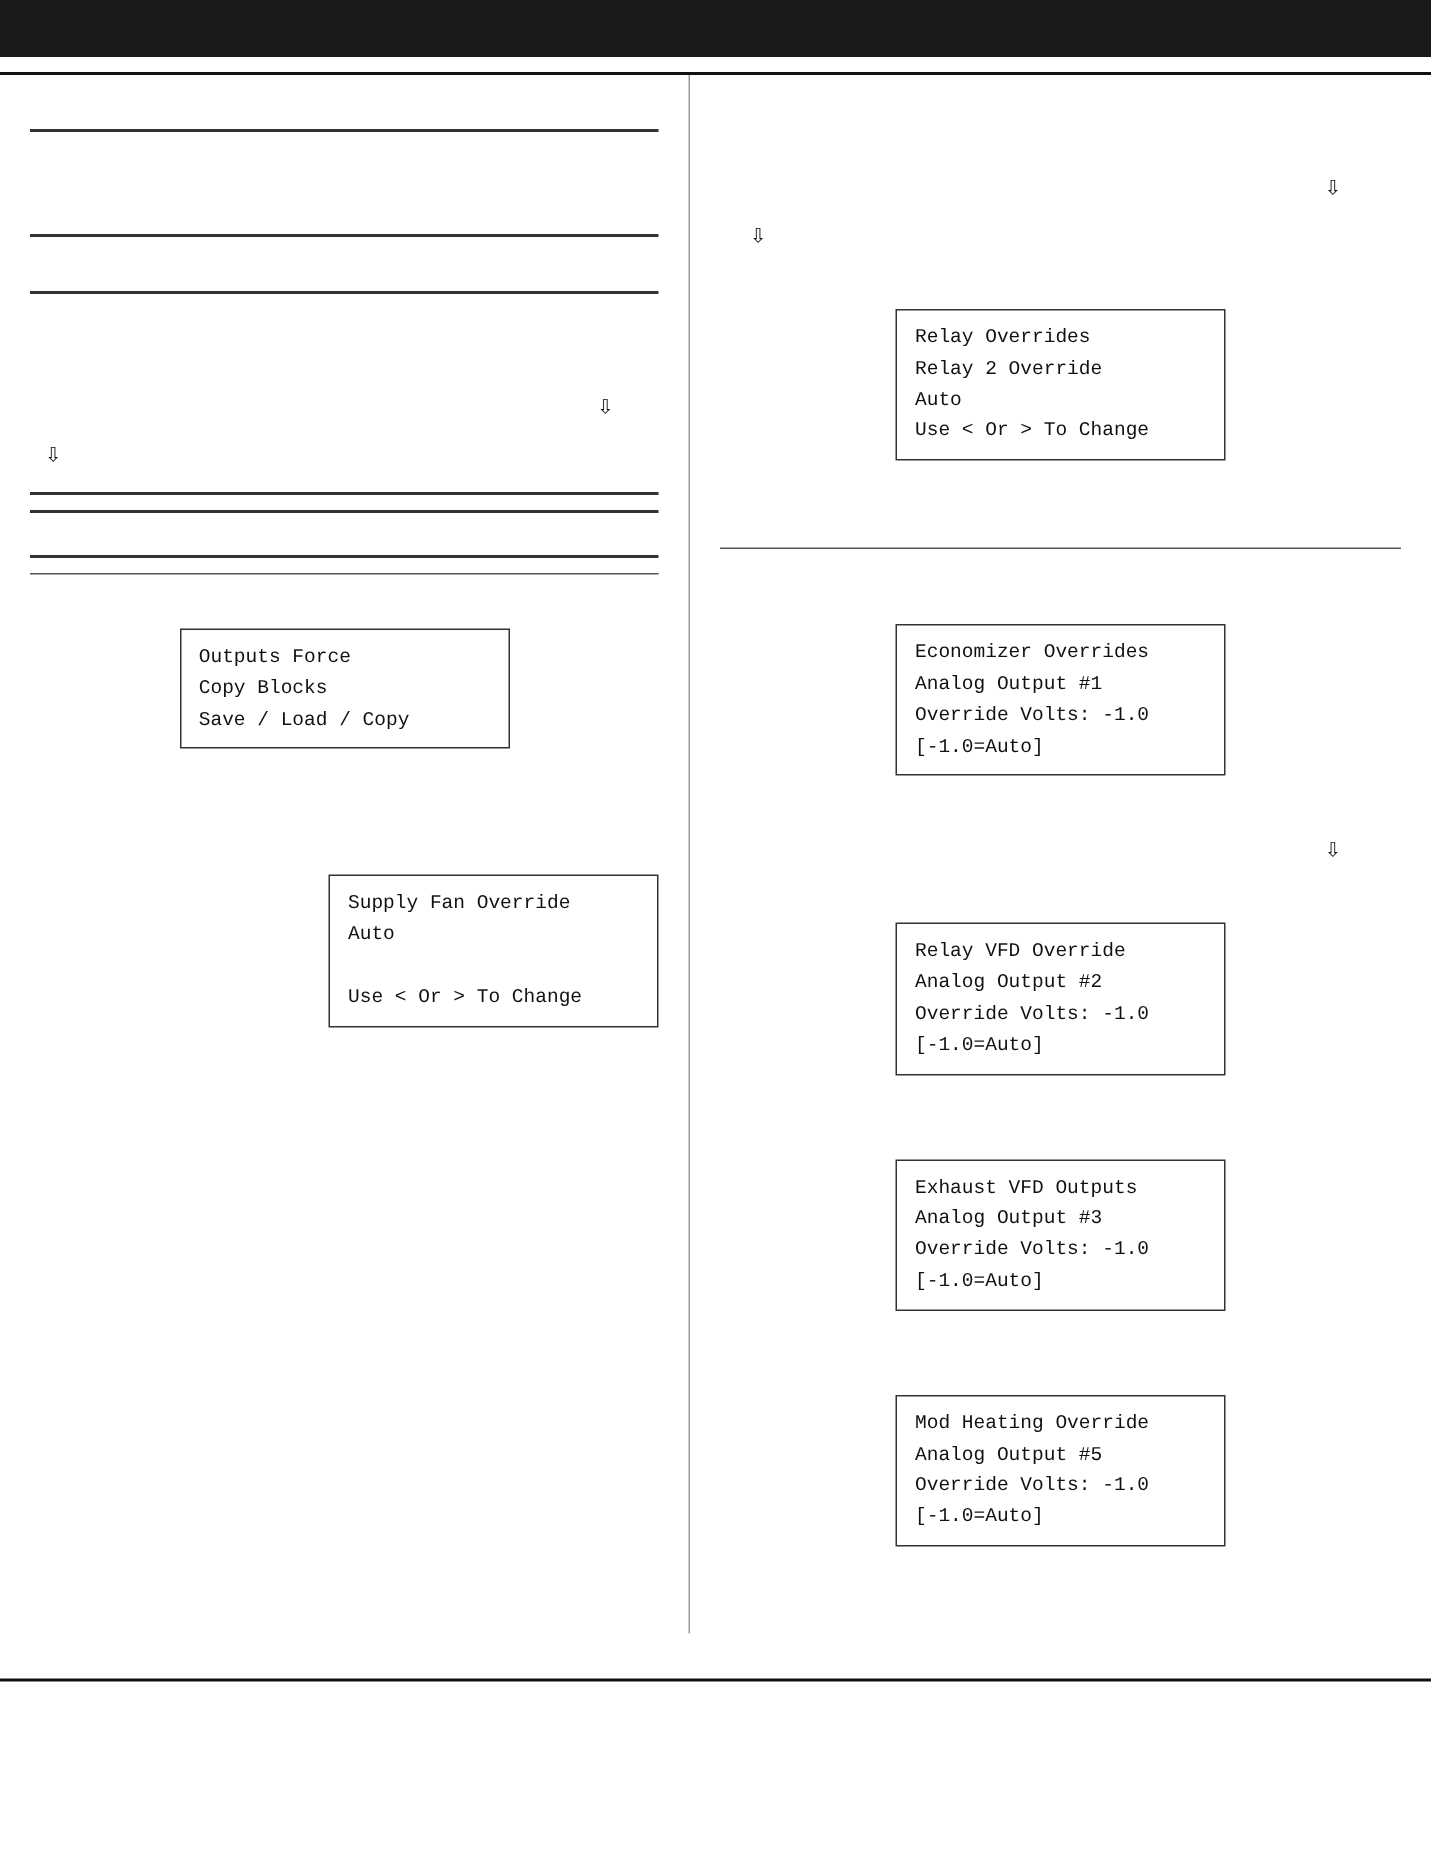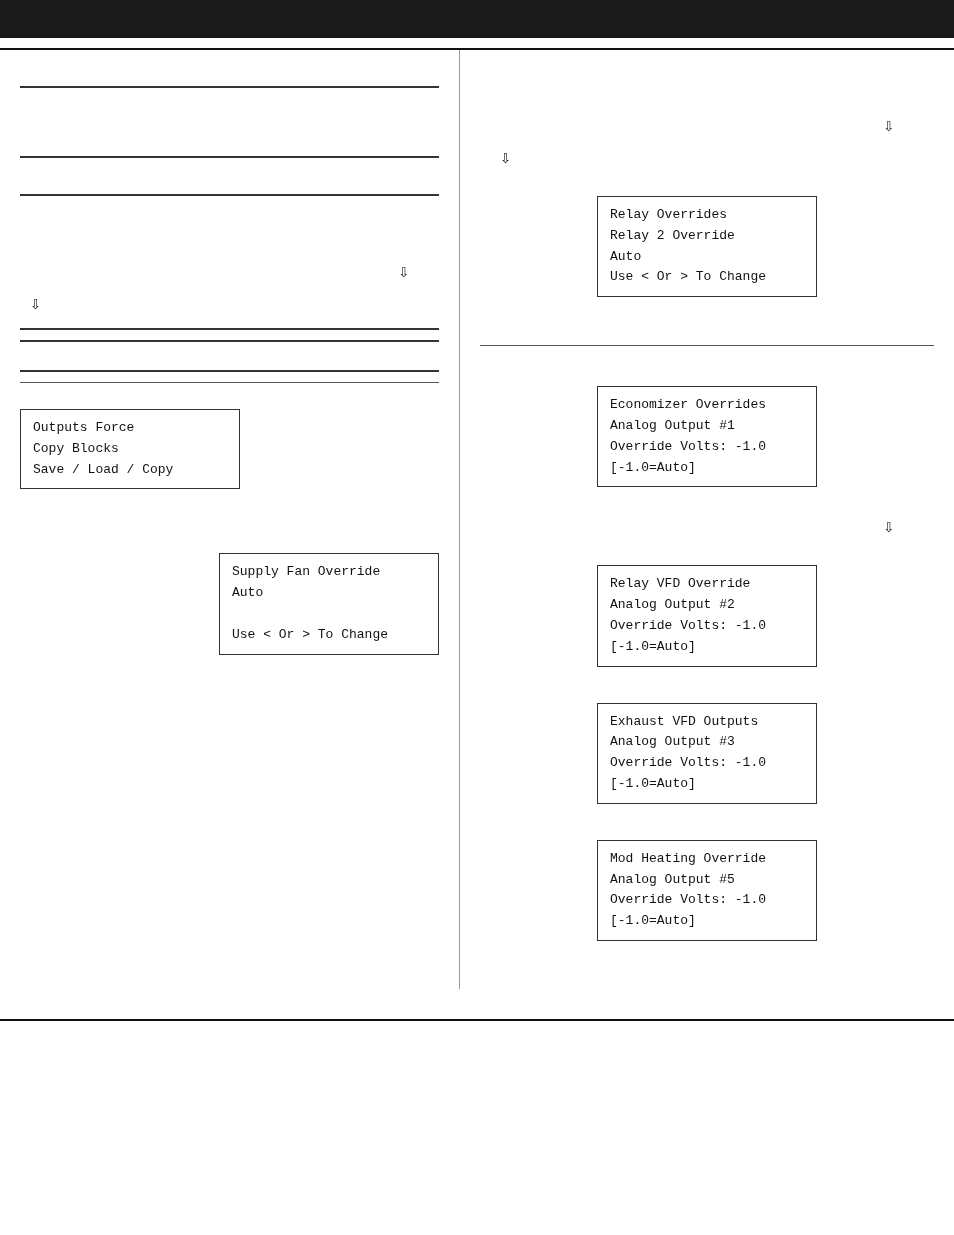--- a/index.html
+++ b/index.html
@@ -79,21 +79,21 @@
     }
 
     
     .info-box {
       border: 1.5px solid #333;
       padding: 8px 12px;
       display: inline-block;
       font-family: 'Courier New', Courier, monospace;
       font-size: 13px;
       line-height: 1.6;
-      margin: 8px 0;
+      margin: 18px 0;
       min-width: 200px;
     }
 
     .left-col .info-box {
       min-width: 220px;
     }
 
     .right-col .info-box {
       min-width: 220px;
     }
@@ -164,21 +164,21 @@
     </div>
 
     <hr class="section-rule">
     <hr class="section-rule">
     <div class="spacer-sm"></div>
     <hr class="section-rule">
     <hr class="section-rule-single">
 
     <div class="spacer-sm"></div>
 
-    <div style="display:flex; ">
+    <div style="display:flex; justify-content:center;">
       <div class="info-box">
         <div>Outputs Force</div>
         <div>Copy Blocks</div>
         <div>Save / Load / Copy</div>
       </div>
     </div>
 
     <div class="spacer-lg"></div>
     <div class="spacer-lg"></div>
 

